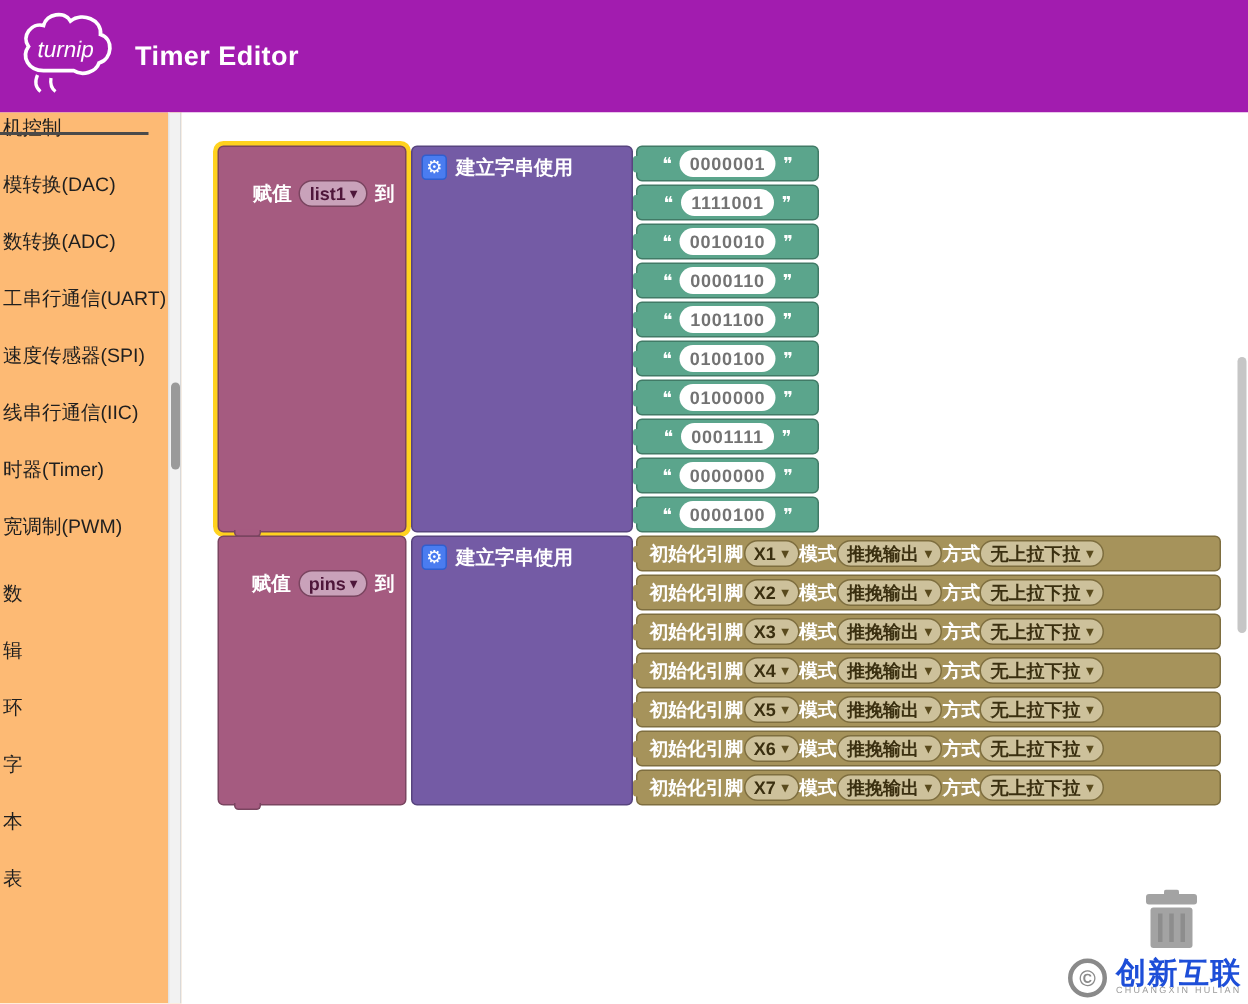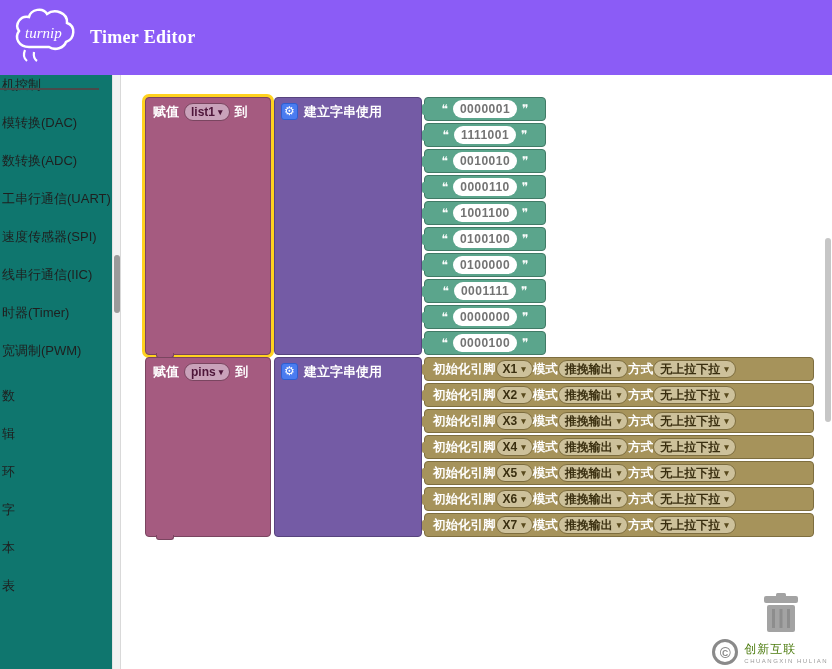--- a/index.html
+++ b/index.html
@@ -1,40 +1,40 @@
 <!DOCTYPE html>
 <html><head>
 <meta charset="utf-8">
 <style>
   *{box-sizing:border-box;}
   html,body{margin:0;padding:0;width:832px;height:669px;overflow:hidden;background:#fff;
     font-family:"Liberation Sans",sans-serif;}
-  .topbar{height:75px;background:#8b5cf6;display:flex;align-items:center;padding-left:10px;font-family:Liberation Serif, serif;}
+  .topbar{height:75px;background:#a21caf;display:flex;align-items:center;padding-left:10px;}
   .logo{width:68px;height:66px;flex:none;}
   .app-title{color:#fff;font-size:18px;margin:0 0 0 12px;font-weight:700;letter-spacing:.3px;}
   .body{display:flex;height:594px;}
 
   
-  .sidebar{width:121px;position:relative;background:#0f766e;border-right:1px solid #d9d9d9;flex:none;}
+  .sidebar{width:121px;position:relative;background:#fdba74;border-right:1px solid #d9d9d9;flex:none;}
   .side-sep{position:absolute;left:0;top:13px;width:99px;border-top:2px solid #4a4a4a;}
   .side-item{height:38px;padding:1px 4px 0 2px;font-size:13px;color:#1f1f1f;white-space:nowrap;
     overflow:hidden;cursor:pointer;}
   .side-item.sep{margin-top:7px;}
   .side-scroll{position:absolute;top:0;right:0;width:8px;height:100%;background:#f2f2f2;
     border-left:1px solid #e3e3e3;}
   .side-scroll .thumb{position:absolute;top:180px;left:1px;width:6px;height:58px;background:#9a9a9a;
     border-radius:3px;}
 
   
   .canvas{flex:1;position:relative;background:#fff;overflow:hidden;}
   .stack{position:absolute;left:24px;top:22px;}
   .group{display:flex;align-items:stretch;margin-bottom:2px;}
   .assign-block{width:126px;margin-right:3px;background:#a55b80;border:1px solid #7a4560;
-    border-radius:4px;padding:5px 7px;color:#fff;display:flex;align-items:flex-start;gap:5px;
-    position:relative;cursor:grab;}
+    border-radius:4px;padding:22px 7px;color:#fff;display:flex;align-items:flex-start;gap:5px;
+    position:relative;cursor:grab;justify-content:flex-end;}
   .assign-block.selected{box-shadow:0 0 0 3px #ffd21f;}
   .assign-block::after{content:"";position:absolute;left:10px;bottom:-4px;width:16px;height:4px;
     background:#a55b80;border:1px solid #7a4560;border-top:none;border-radius:0 0 3px 3px;}
   .lbl{font-size:13px;font-weight:600;line-height:18px;}
   .var-pill{background:#c9a2ba;border:1px solid #7a4560;border-radius:9px;color:#4e163a;
     font-size:12px;font-weight:700;padding:0 6px;height:18px;display:inline-flex;align-items:center;
     gap:3px;cursor:pointer;}
   .var-pill .arr{font-size:9px;color:#4e163a;}
   .join-block{width:148px;margin-right:2px;background:#745ba5;border:1px solid #57447e;
     border-radius:4px;padding:5px 6px;color:#fff;display:flex;align-items:flex-start;gap:6px;cursor:grab;}
@@ -55,21 +55,21 @@
   .pin-block .lbl{font-size:12.5px;}
   .drop-pill{background:#cdc19b;border:1px solid #7e6e3f;border-radius:9px;height:18px;
     display:inline-flex;align-items:center;gap:4px;padding:0 6px;font-size:12px;font-weight:700;
     color:#3a2f10;cursor:pointer;white-space:nowrap;}
   .drop-pill .arr{font-size:9px;color:#594a1d;}
 
   .trash{position:absolute;left:634px;top:518px;cursor:pointer;}
   .watermark{position:absolute;right:4px;bottom:4px;display:flex;align-items:center;gap:6px;}
   .wm-logo{width:26px;height:26px;border:3px solid #8a8a8a;border-radius:50%;color:#8a8a8a;
     font-size:15px;font-weight:700;display:flex;align-items:center;justify-content:center;flex:none;}
-  .wm-name{font-size:12px;font-weight:400;color:#4d7c0f;letter-spacing:1px;display:block;line-height:18px;}
+  .wm-name{font-size:20px;font-weight:700;color:#1d4ed8;letter-spacing:1px;display:block;line-height:18px;}
   .wm-cap{font-size:6px;color:#9b9b9b;letter-spacing:1.5px;display:block;}
   .canvas-scroll{position:absolute;right:1px;top:163px;width:6px;height:184px;background:#c6c6c6;
     border-radius:3px;cursor:pointer;}
 </style>
 </head>
 <body>
 
 <div class="app">
   <header class="topbar">
     <div class="logo">

